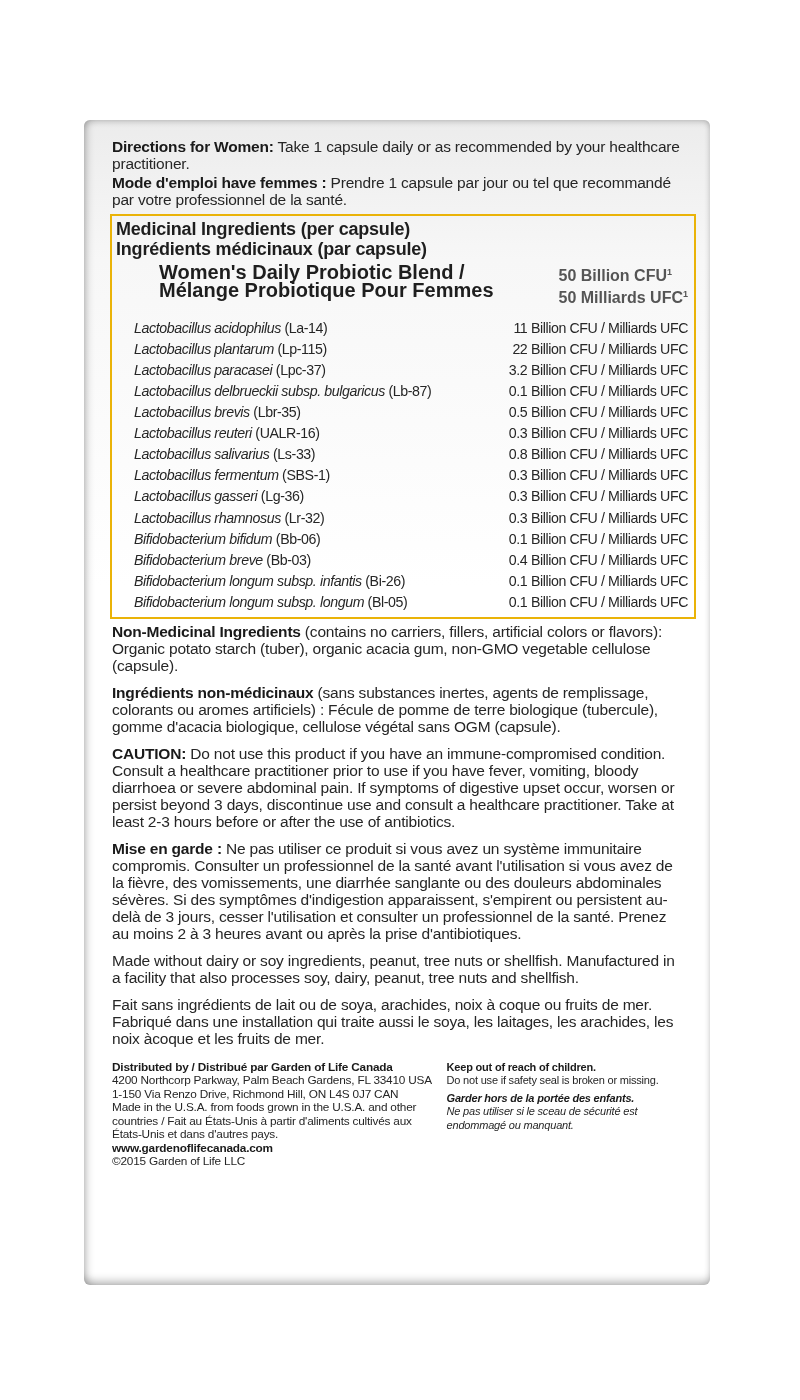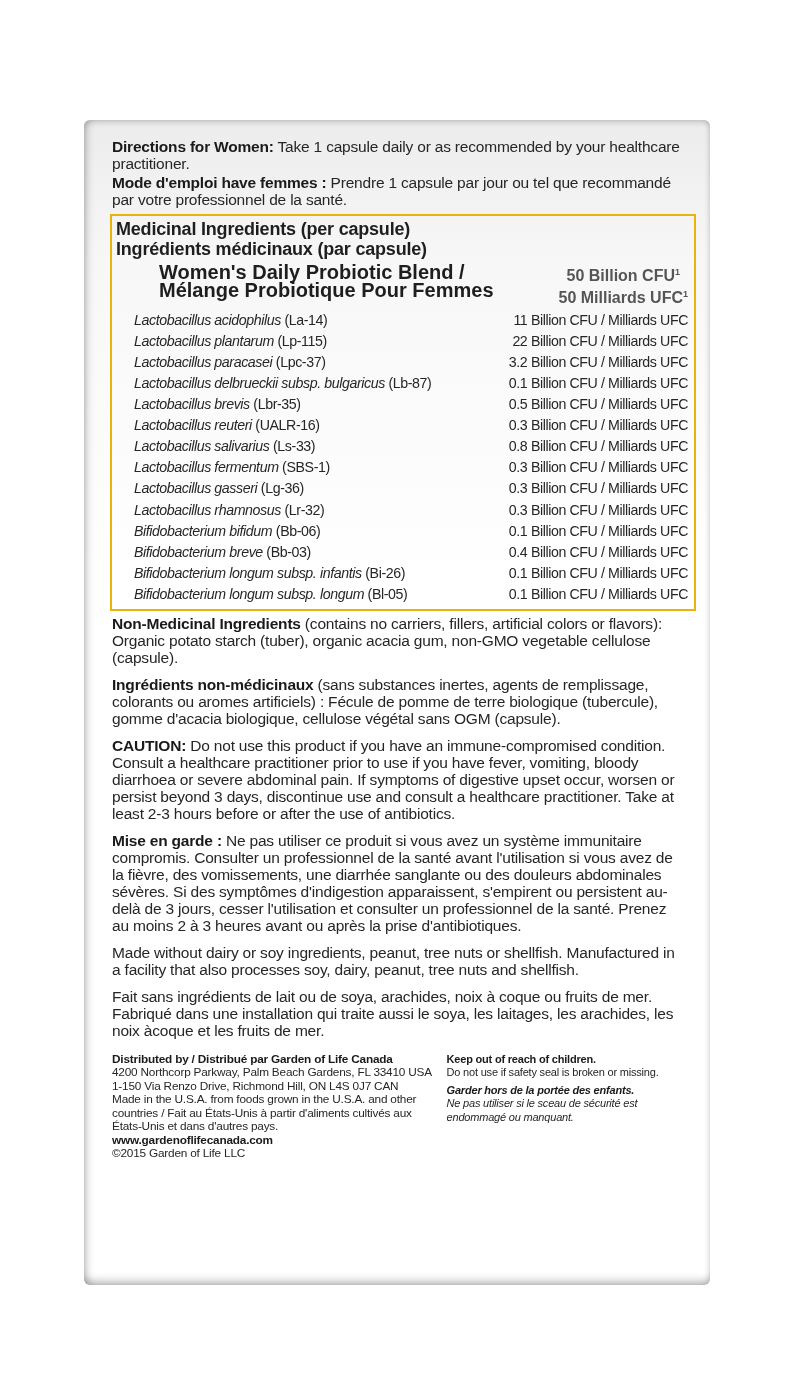--- a/index.html
+++ b/index.html
@@ -18,23 +18,23 @@
   .para { font-size: 15.5px; line-height: 17px; color: #262626; letter-spacing: -0.2px; }
   .para b { color: #1a1a1a; }
   .dir { margin-bottom: 2px; }
   .box {
     margin-top: 6px; border: 2px solid #eab308; padding: 3px 6px 4px 4px; width: 586px; margin-left: -2px;
     box-sizing: border-box;
   }
   .box-title { font-weight: bold; font-size: 18px; line-height: 20px; color: #1e1e1e; letter-spacing: -0.2px; }
   .blend { display: flex; justify-content: space-between; margin-top: 4px; }
   .blend-name { font-weight: bold; font-size: 20px; line-height: 18px; color: #1e1e1e; margin-left: 43px; }
-  .blend-amt { font-weight: bold; font-size: 16px; line-height: 18px; color: #555; text-align: center; }
+  .blend-amt { font-weight: bold; font-size: 16px; line-height: 18px; color: #555; text-align: left; }
   .blend-amt sup { font-size: 9px; }
-  .rows { margin-top: 2px; }
+  .rows { margin-top: 10px; }
   .row { display: flex; justify-content: space-between; font-size: 14.2px; line-height: 21.1px; color: #262626; letter-spacing: -0.4px; }
   .row .name { padding-left: 18px; white-space: nowrap; }
   .row .name i { font-style: italic; }
   .row .amt { white-space: nowrap; text-align: right; }
   .sec { margin-top: 10px; }
   .sec.first { margin-top: 4px; }
   .foot { display: flex; margin-top: 14px; }
   .foot-left { width: 335px; font-size: 11.8px; line-height: 13.5px; color: #262626; letter-spacing: -0.2px; }
   .foot-right { margin-left: 6px; width: 240px; font-size: 11px; line-height: 13.5px; color: #262626; letter-spacing: -0.2px; }
   .foot-right .block + .block { margin-top: 4px; font-style: italic; }

